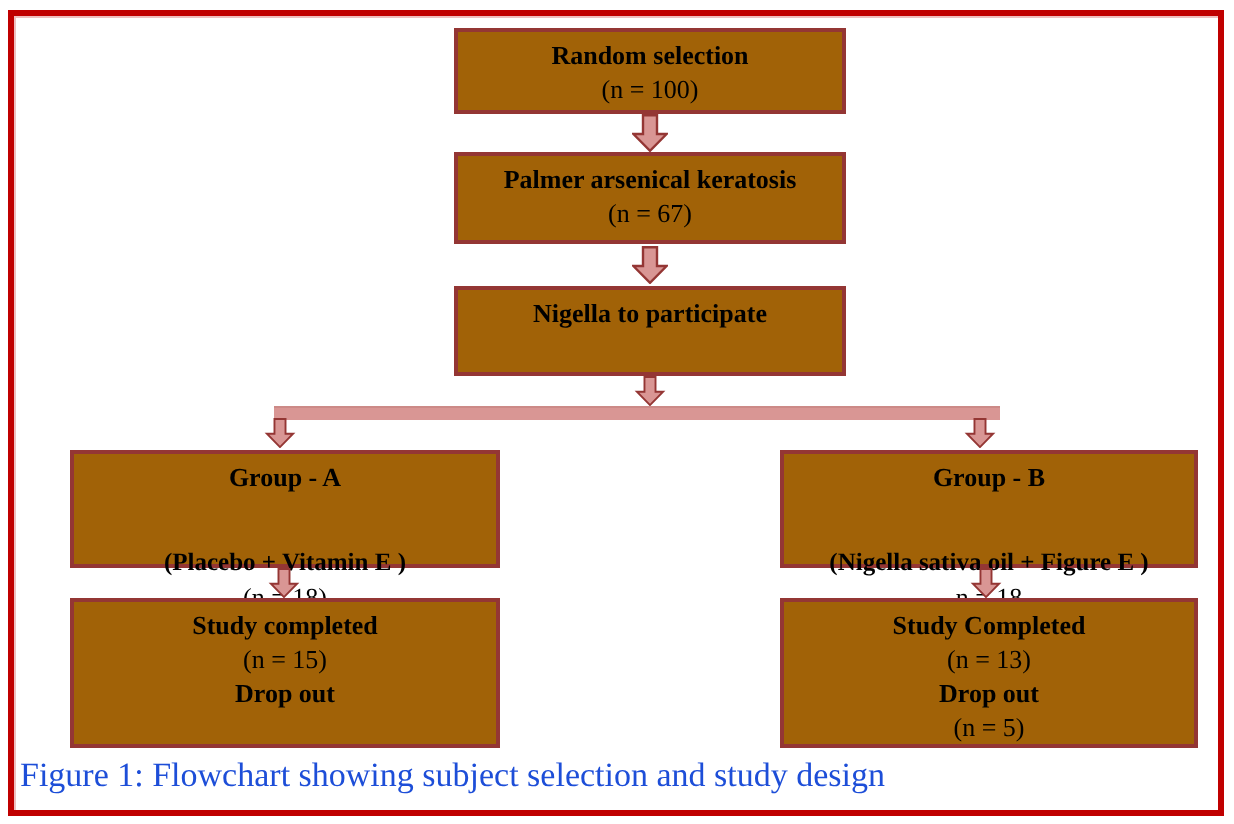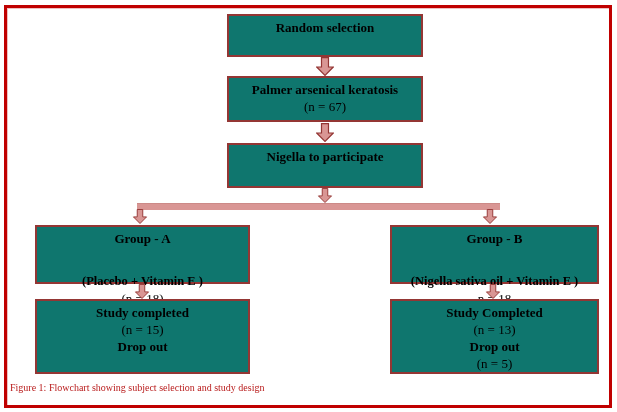--- a/index.html
+++ b/index.html
@@ -17,21 +17,21 @@
   }
   .frame {
     position: absolute;
     left: 4px; top: 5px; right: 5px; bottom: 4px;
     border: 3px solid #c00000;
     box-shadow: inset 1px 1px 0 rgba(192,0,0,0.25);
   }
   .node {
     position: absolute;
     border: 2px solid #943634;
-    background: #0f766e;
+    background: #a16207;
     text-align: center;
     color: #000000;
     padding-top: 3px;
     box-sizing: border-box;
   }
   .line {
     font-size: 13px;
     line-height: 17px;
     white-space: nowrap;
   }
@@ -69,33 +69,34 @@
     position: absolute;
     left: 137px; top: 203px;
     width: 363px; height: 6px;
     background: #d99694;
     border-top: 1px solid #cc8a87;
   }
 
   .caption {
     position: absolute;
     left: 10px; top: 380px;
-    font-size: 10px;
+    font-size: 17px;
     line-height: 16px;
-    color: #b91c1c;
+    color: #1d4ed8;
   }
 </style>
 </head>
 <body>
 
 <div class="canvas">
   <div class="frame"></div>
 
   <div class="node box-random">
     <div class="line bold">Random selection</div>
+    <div class="line">(n = 100)</div>
   </div>
 
   <svg class="arrow arrow-1" viewBox="0 0 18 19">
     <polygon points="5.5,0.6 12.5,0.6 12.5,10 17.3,10 9,18.4 0.7,10 5.5,10"></polygon>
   </svg>
 
   <div class="node box-keratosis">
     <div class="line bold">Palmer arsenical keratosis</div>
     <div class="line">(n = 67)</div>
   </div>
@@ -120,21 +121,21 @@
   </svg>
 
   <div class="node box-group-a">
     <div class="line bold">Group - A</div>
     <div class="line bold treat">(Placebo + Vitamin E )</div>
     <div class="line">(n = 18)</div>
   </div>
 
   <div class="node box-group-b">
     <div class="line bold">Group - B</div>
-    <div class="line bold treat"><span class="ital">(Nigella sativa</span><span> oil + Vitamin E )</span></div>
+    <div class="line bold treat"><span class="ital">(Nigella sativa</span><span> oil + Figure E )</span></div>
     <div class="line">n = 18</div>
   </div>
 
   <svg class="arrow arrow-4" viewBox="0 0 18 19">
     <polygon points="5.5,0.6 12.5,0.6 12.5,10 17.3,10 9,18.4 0.7,10 5.5,10"></polygon>
   </svg>
   <svg class="arrow arrow-5" viewBox="0 0 18 19">
     <polygon points="5.5,0.6 12.5,0.6 12.5,10 17.3,10 9,18.4 0.7,10 5.5,10"></polygon>
   </svg>
 

